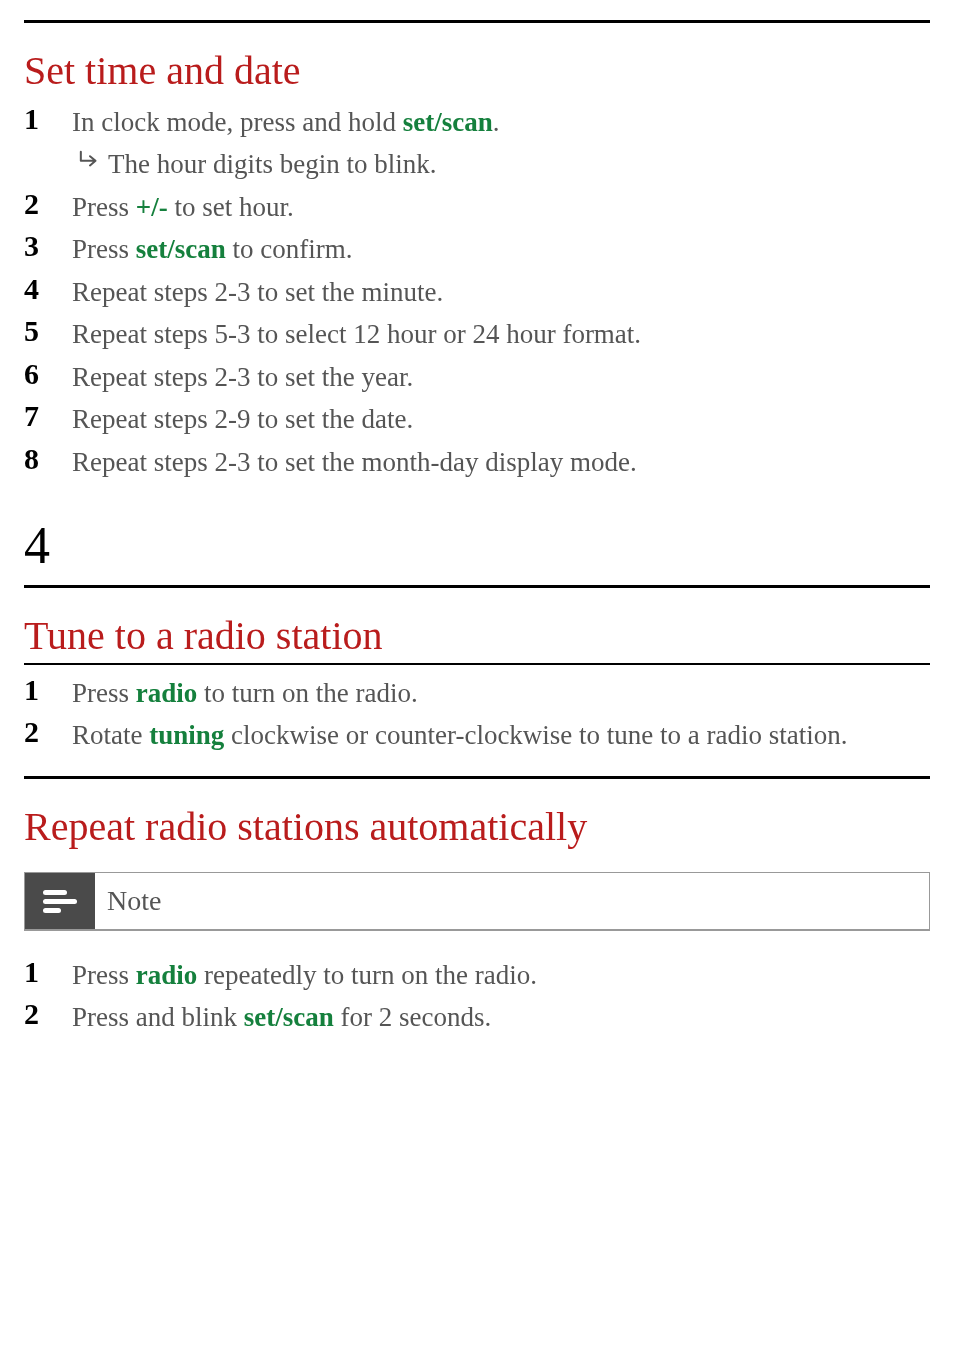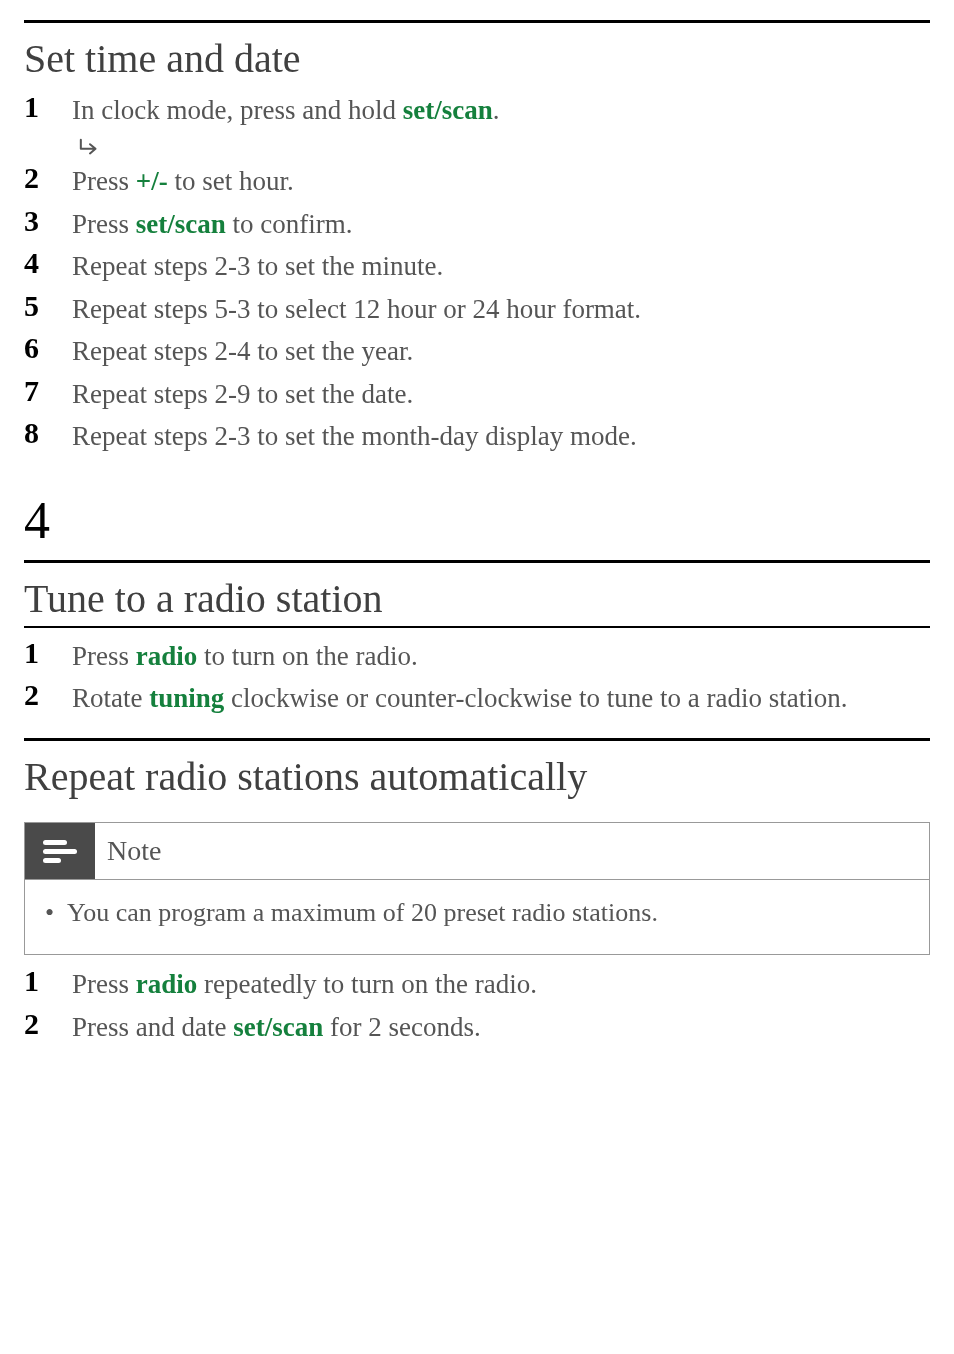--- a/index.html
+++ b/index.html
@@ -24,22 +24,22 @@
       margin-bottom: 8px;
     }
     .rule-med {
       border-top: 3px solid #000;
       margin-top: 22px;
       margin-bottom: 8px;
     }
     h2.section {
       font-size: 40px;
       font-weight: normal;
-      color: #404040;
-      margin-top: 12px;
+      color: #b91c1c;
+      margin-top: 24px;
       margin-bottom: 2px;
     }
     h1.chapter {
       font-size: 52px;
       font-weight: normal;
       color: #000;
       margin-top: 36px;
       margin-bottom: 10px;
       display: flex;
       align-items: baseline;
@@ -92,21 +92,21 @@
       width: 22px;
       height: 20px;
     }
     .substep .subtext {
       font-size: 27px;
       color: #555;
     }
     .note-box {
       border: 1.5px solid #999;
       margin-top: 22px;
-      margin-bottom: 9px;
+      margin-bottom: 24px;
     }
     .note-header {
       display: flex;
       align-items: center;
       padding: 0;
     }
     .note-icon {
       width: 70px;
       height: 56px;
       background: #4a4a4a;
@@ -143,20 +143,21 @@
   <li>
     <span class="num">1</span>
     <span class="body">
       <span>In clock mode, press and hold </span><strong>set/scan</strong><span>.</span>
       <div class="substep">
         <span class="arrow">
           <svg viewBox="0 0 24 20">
               <path d="M2 2 L2 12 L16 12 M12 7 L18 12 L12 17" stroke="#555" stroke-width="2.2" fill="none" stroke-linecap="round" stroke-linejoin="round"></path>
             </svg>
         </span>
+        <span class="subtext">The hour digits begin to blink.</span>
       </div>
     </span>
   </li>
   <li>
     <span class="num">2</span>
     <span class="body"><span>Press </span><strong>+/-</strong><span> to set hour.</span></span>
   </li>
   <li>
     <span class="num">3</span>
     <span class="body"><span>Press </span><strong>set/scan</strong><span> to confirm.</span></span>
@@ -164,21 +165,21 @@
   <li>
     <span class="num">4</span>
     <span class="body"><span>Repeat steps 2-3 to set the minute.</span></span>
   </li>
   <li>
     <span class="num">5</span>
     <span class="body"><span>Repeat steps 5-3 to select 12 hour or 24 hour format.</span></span>
   </li>
   <li>
     <span class="num">6</span>
-    <span class="body"><span>Repeat steps 2-4 to set the year.</span></span>
+    <span class="body"><span>Repeat steps 2-3 to set the year.</span></span>
   </li>
   <li>
     <span class="num">7</span>
     <span class="body"><span>Repeat steps 2-9 to set the date.</span></span>
   </li>
   <li>
     <span class="num">8</span>
     <span class="body"><span>Repeat steps 2-3 to set the month-day display mode.</span></span>
   </li>
 </ol>
@@ -211,27 +212,24 @@
     <div class="note-icon">
       <svg width="42" height="30" viewBox="0 0 42 30">
         <rect x="4" y="4" width="24" height="5" rx="2.5" fill="#fff"></rect>
         <rect x="4" y="13" width="34" height="5" rx="2.5" fill="#fff"></rect>
         <rect x="4" y="22" width="18" height="5" rx="2.5" fill="#fff"></rect>
       </svg>
     </div>
     <span class="note-title">Note</span>
   </div>
   <div class="note-divider"></div>
-  <div class="note-content">
-    <span class="bullet">•</span><span>You can program a maximum of 20 preset radio stations.</span>
-  </div>
 </div>
 
 <ol class="steps">
   <li>
     <span class="num">1</span>
     <span class="body"><span>Press </span><strong>radio</strong><span> repeatedly to turn on the radio.</span></span>
   </li>
   <li>
     <span class="num">2</span>
-    <span class="body"><span>Press and date </span><strong>set/scan</strong><span> for 2 seconds.</span></span>
+    <span class="body"><span>Press and blink </span><strong>set/scan</strong><span> for 2 seconds.</span></span>
   </li>
 </ol>
 
 </body></html>

